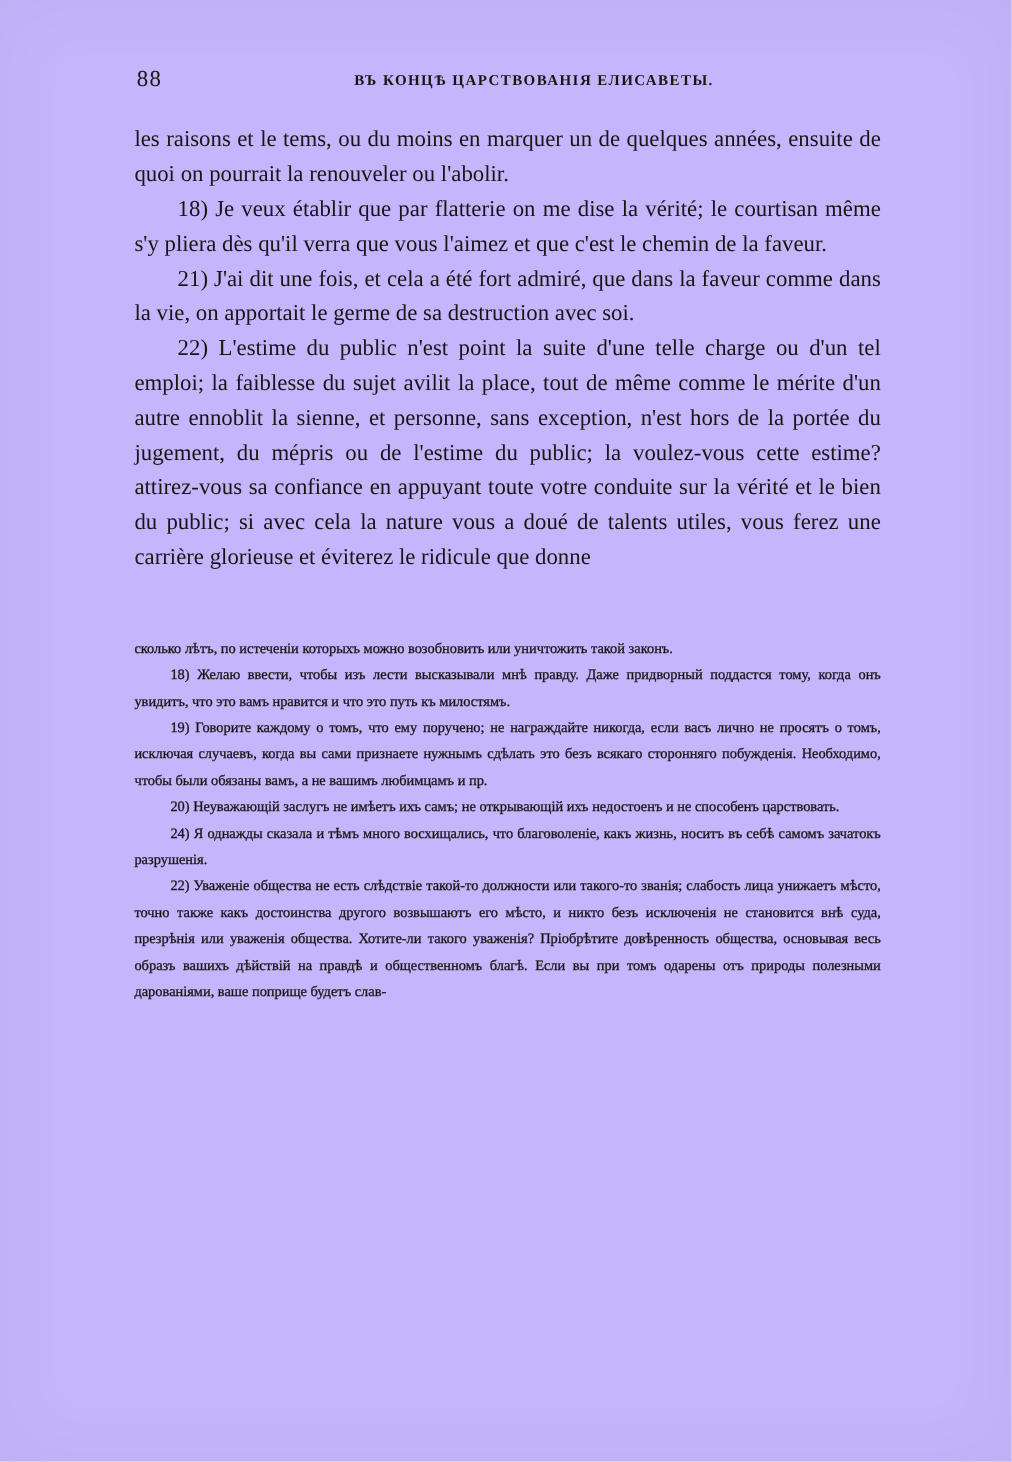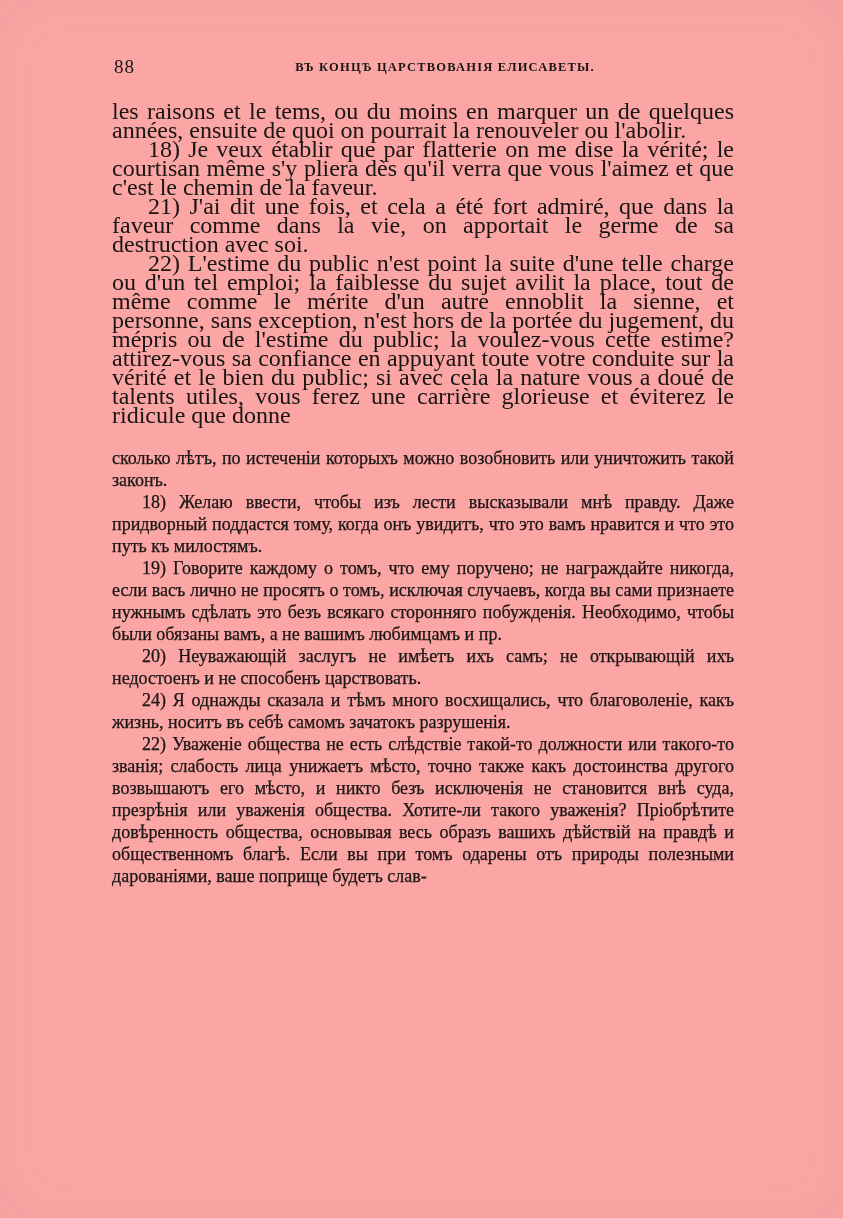--- a/index.html
+++ b/index.html
@@ -5,21 +5,21 @@
   html, body {
     margin: 0;
     padding: 0;
     background: #e8e6e0;
   }
   .page {
     position: relative;
     width: 843px;
     height: 1218px;
     margin: 0 auto;
-    background: #fca5a5;
+    background: #c4b5fd;
     color: #181614;
     font-family: "Liberation Serif", "DejaVu Serif", serif;
     overflow: hidden;
     box-shadow: inset 0 0 60px rgba(90,80,60,0.06);
   }
   .text-block {
     position: absolute;
     left: 112px;
     top: 56px;
     width: 622px;
@@ -41,34 +41,34 @@
     left: 44px;
     right: 0;
     top: 4px;
     text-align: center;
     font-size: 12.5px;
     font-weight: bold;
     letter-spacing: 1.2px;
     white-space: nowrap;
   }
   .main-text {
-    font-size: 24px;
-    line-height: 19px;
+    font-size: 19px;
+    line-height: 29px;
     text-align: justify;
   }
   .main-text p {
     margin: 0;
     text-indent: 36px;
   }
   .main-text p.continuation {
     text-indent: 0;
   }
   .footnotes {
-    margin-top: 22px;
-    font-size: 18px;
+    margin-top: 50px;
+    font-size: 12px;
     line-height: 22px;
     text-align: justify;
     -webkit-text-stroke: 0.25px #181614;
   }
   .footnotes p {
     margin: 0;
     text-indent: 30px;
   }
   .footnotes p.continuation {
     text-indent: 0;

